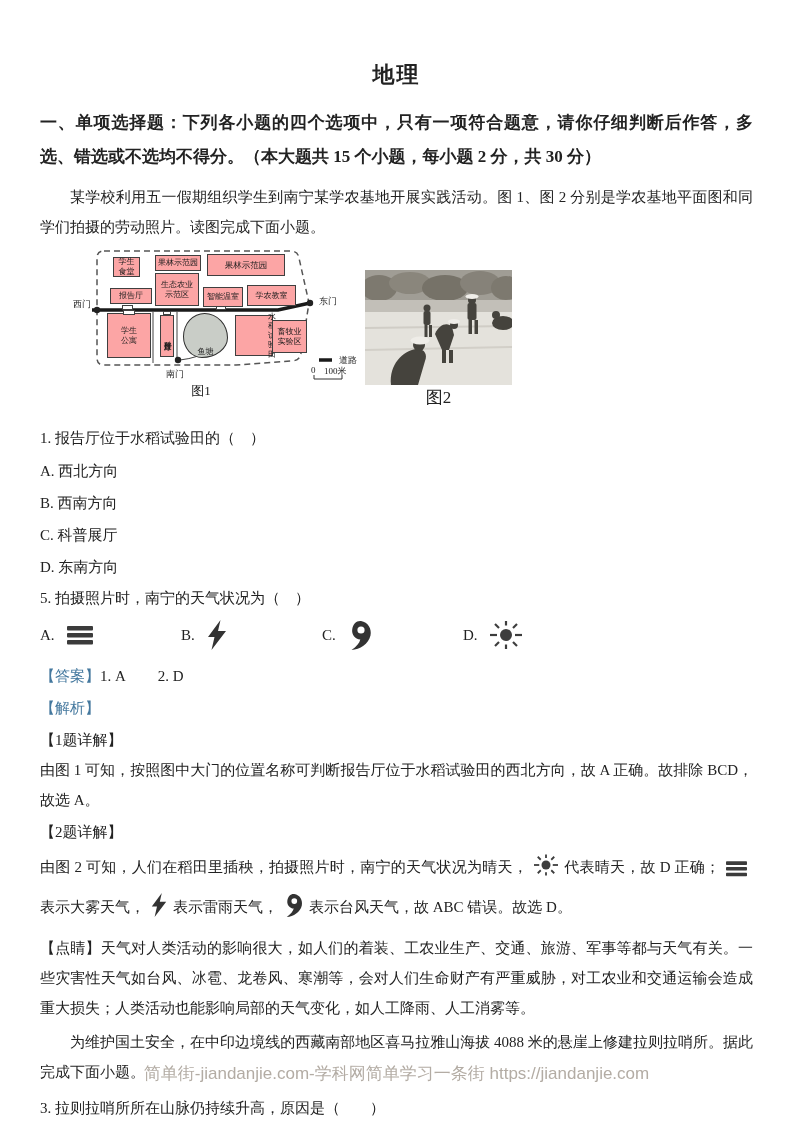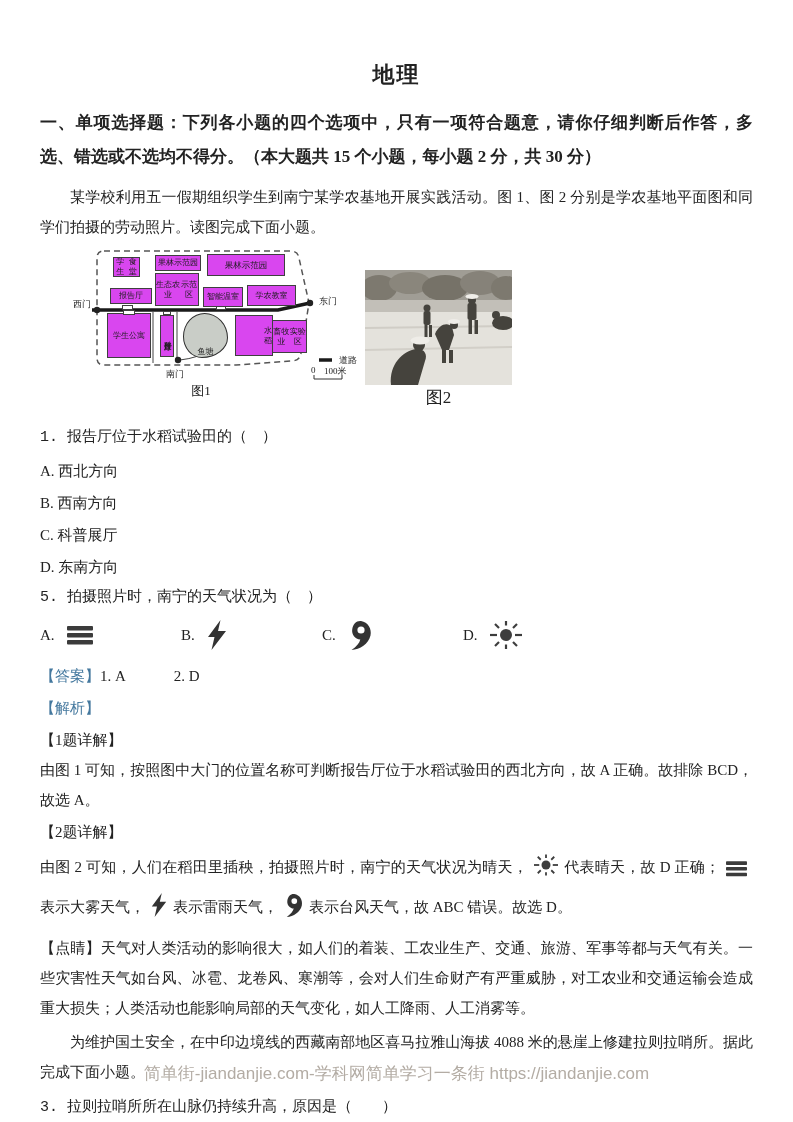--- a/index.html
+++ b/index.html
@@ -6,44 +6,44 @@
   .page{position:relative;width:793px;height:1122px;background:#ffffff;overflow:hidden;
         color:#222;font-family:"Liberation Serif","DejaVu Serif",serif;font-size:15px;}
   .content{padding:0 40px;}
   .doc-title{margin:0;padding-top:60px;text-align:center;font-size:22px;font-weight:bold;letter-spacing:2px;}
   .section-header{margin:16px 0 0;font-size:17px;font-weight:bold;line-height:34px;text-align:justify;}
   .para{margin:8px 0 0;line-height:30px;text-align:justify;}
   .indent{text-indent:2em;}
   
   .figures{position:relative;height:162px;margin-top:6px;}
   .figures svg.overlay{position:absolute;left:0;top:0;}
-  .mroom{position:absolute;background:#d946ef;border:1px solid #3f3f3f;display:flex;flex-direction:row;
+  .mroom{position:absolute;background:#fca5a5;border:1px solid #3f3f3f;display:flex;flex-direction:column;
          align-items:center;justify-content:center;font-size:8px;line-height:1.2;text-align:center;
          color:#1c1c1c;box-sizing:border-box;z-index:2;font-family:Liberation Serif, serif;}
   .door{position:absolute;background:#fff;border:1px solid #3f3f3f;box-sizing:border-box;z-index:3;}
   .gate-label{position:absolute;font-size:9px;color:#1c1c1c;z-index:4;}
   .pond{position:absolute;left:143px;top:65px;width:43px;height:43px;background:#c9cdc7;
         border:1.5px solid #2f2f2f;border-radius:48% 52% 58% 42% / 52% 55% 45% 48%;
         display:flex;align-items:flex-end;justify-content:center;font-size:8px;z-index:2;}
   .vlabel{writing-mode:vertical-rl;letter-spacing:1px;}
   .map-caption{position:absolute;left:56px;top:134px;width:210px;text-align:center;font-size:13px;z-index:4;}
   .photo{position:absolute;left:325px;top:22px;width:147px;height:115px;overflow:hidden;z-index:2;}
   .photo-caption{position:absolute;left:325px;top:138px;width:147px;text-align:center;font-size:17px;z-index:4;}
   .legend-label{position:absolute;left:299px;top:106px;font-size:9px;z-index:4;}
   .scale-zero{position:absolute;left:271px;top:117px;font-size:9px;z-index:4;}
   .scale-hundred{position:absolute;left:284px;top:117px;font-size:9px;z-index:4;}
   
-  .question{margin:13px 0 0;line-height:30px;font-family:Liberation Mono, monospace;}
+  .question{margin:13px 0 0;line-height:30px;}
   .opts{display:flex;margin:2px 0 0;line-height:32px;flex-direction:column;}
   .opt{width:164px;}
   .opts-icons{display:flex;align-items:center;height:44px;}
   .opt-icon{width:141px;display:flex;align-items:center;gap:12px;}
   .answer-line{margin:4px 0 0;line-height:30px;}
   .blue{color:#44789e;}
-  .ans-2{margin-left:48px;}
+  .ans-2{margin-left:32px;}
   .detail-head{margin:2px 0 0;line-height:30px;}
   .detail-body{margin:0;line-height:30px;text-align:justify;}
   .detail-body-icons{margin:0;line-height:40px;text-align:justify;}
   .tips{margin:6px 0 0;line-height:30px;text-align:justify;}
   .passage2{margin:4px 0 0;line-height:30px;text-align:justify;}
   .inline-icon{vertical-align:-5px;margin:0 6px;}
   .footer{position:absolute;left:0;top:1062px;width:100%;text-align:center;font-size:17px;
           color:#b3aca4;font-family:"Liberation Sans","DejaVu Sans",sans-serif;}
 </style>
 </head>

